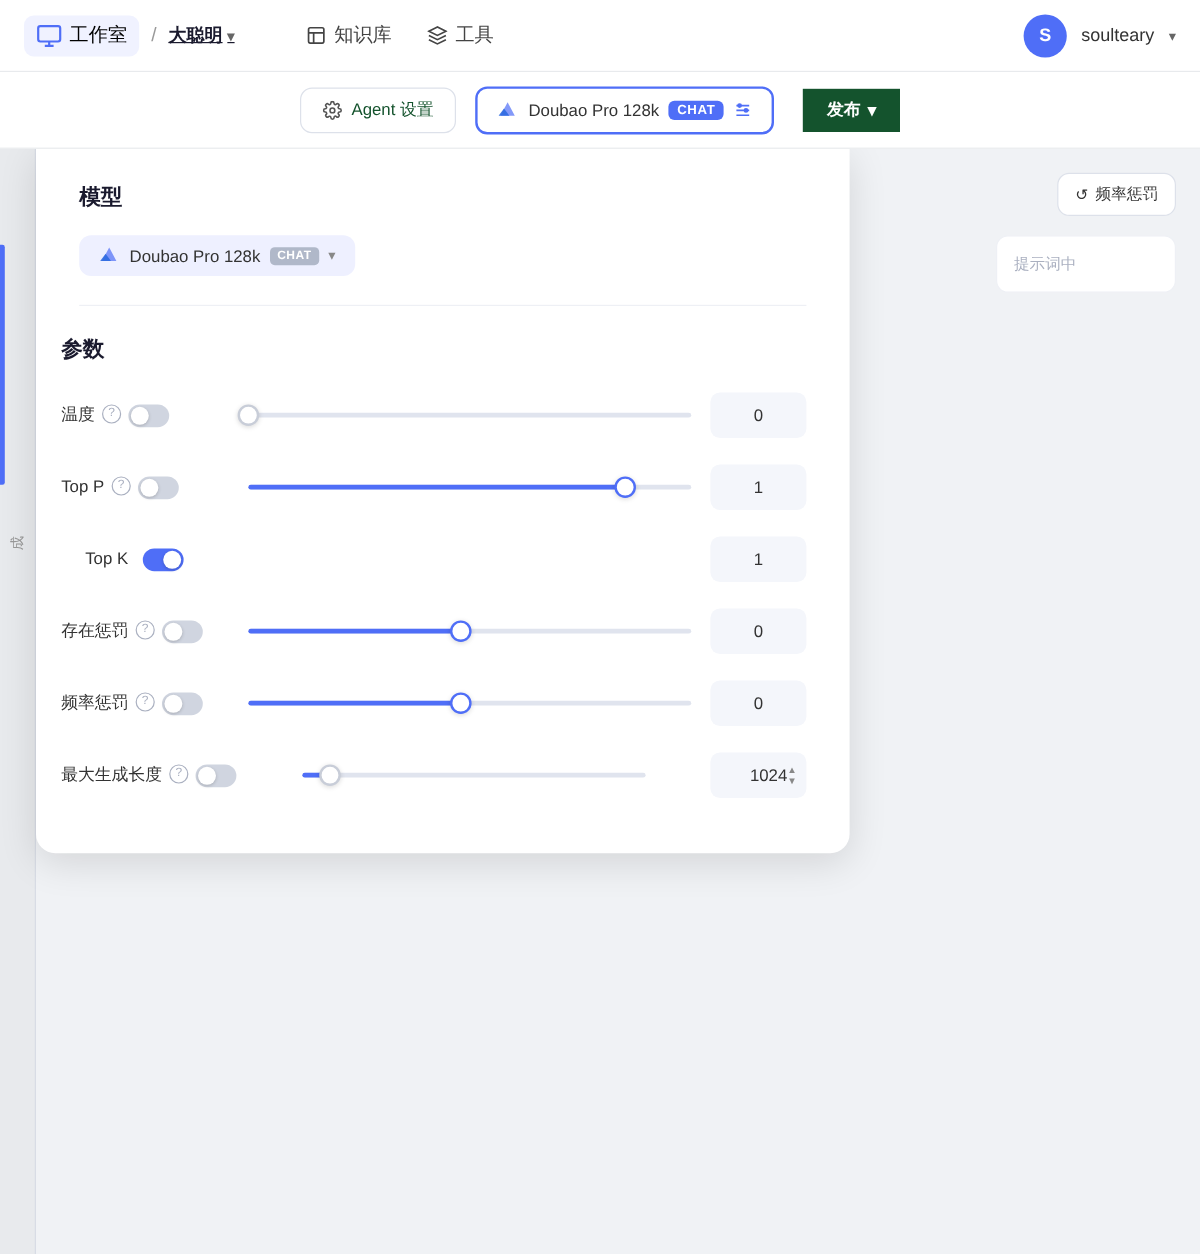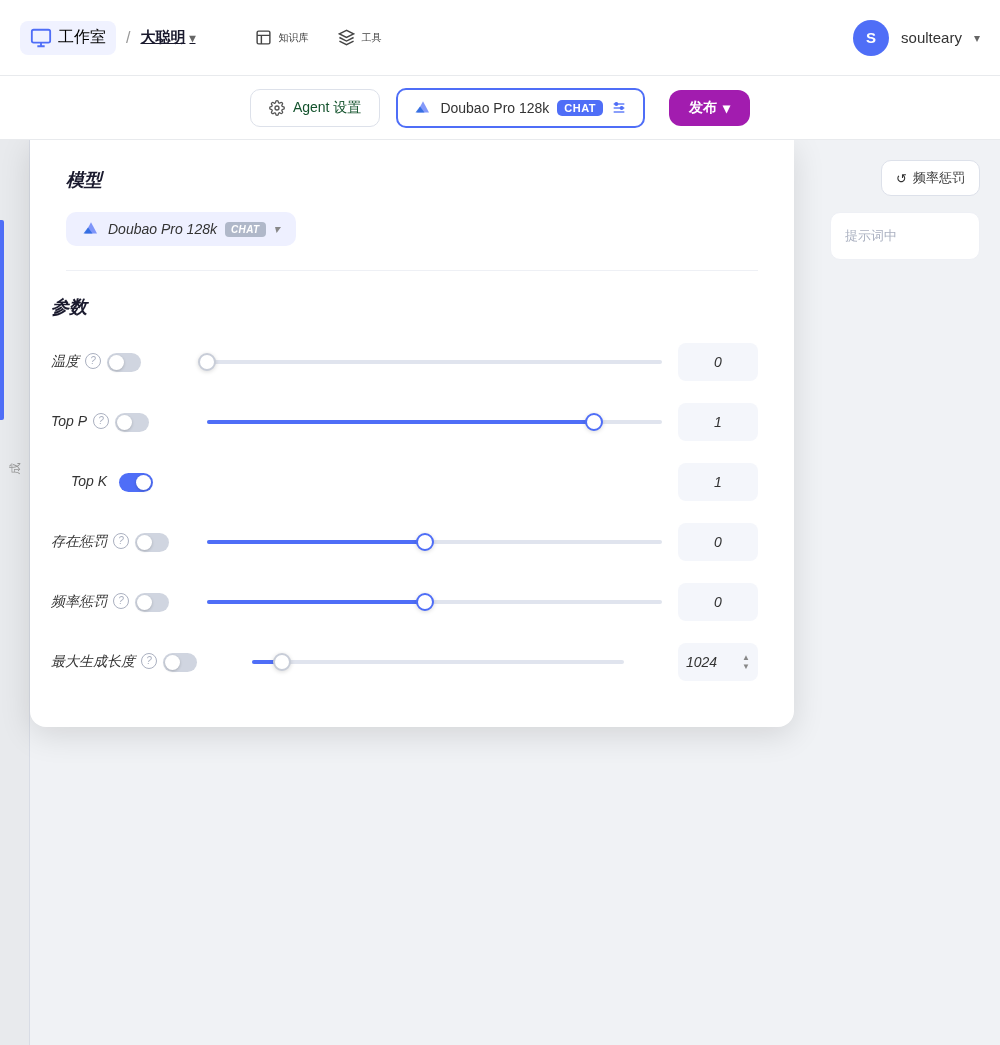--- a/index.html
+++ b/index.html
@@ -8,21 +8,21 @@
       background: #f0f2f5;
       width: 1000px;
       min-height: 1045px;
       position: relative;
       overflow: hidden;
     }
 
     
     .top-nav {
       background: #fff;
-      height: 76px;
+      height: 60px;
       display: flex;
       align-items: center;
       padding: 0 20px;
       border-bottom: 1px solid #e8eaed;
       position: relative;
       z-index: 10;
     }
     .nav-left {
       display: flex;
       align-items: center;
@@ -60,21 +60,21 @@
     .nav-center {
       display: flex;
       align-items: center;
       gap: 30px;
       margin-left: 60px;
     }
     .nav-center-item {
       display: flex;
       align-items: center;
       gap: 6px;
-      font-size: 10px;
+      font-size: 16px;
       color: #444;
       cursor: pointer;
     }
     .nav-right {
       margin-left: auto;
       display: flex;
       align-items: center;
       gap: 12px;
     }
     .user-avatar {
@@ -142,23 +142,23 @@
       font-weight: 700;
       padding: 2px 7px;
       border-radius: 5px;
       letter-spacing: 0.5px;
     }
     .publish-btn {
       display: flex;
       align-items: center;
       gap: 6px;
       padding: 9px 20px;
-      background: #a21caf;
+      background: #14532d;
       color: #fff;
-      border-radius: 12px;
+      border-radius: 0;
       font-size: 14px;
       font-weight: 600;
       cursor: pointer;
       border: none;
       margin-left: 8px;
     }
 
     
     .main-content {
       display: flex;
@@ -182,27 +182,26 @@
       height: 200px;
       background: #4f6ef7;
       border-radius: 0 2px 2px 0;
     }
 
     
     .dropdown-panel {
       position: absolute;
       left: 30px;
       top: 0;
-      width: 764px;
+      width: 678px;
       background: #fff;
       border-radius: 0 0 16px 16px;
       box-shadow: 0 8px 32px rgba(0,0,0,0.12);
       padding: 0 0 0 0;
       z-index: 5;
-      font-style: italic;
     }
 
     
     .panel-section {
       padding: 28px 36px 24px 36px;
     }
     .panel-section-title {
       font-size: 18px;
       font-weight: 700;
       color: #1a1a2e;
@@ -359,21 +358,21 @@
       font-weight: 500;
     }
     .param-value-spin {
       width: 80px;
       height: 38px;
       background: #f4f6fb;
       border: none;
       border-radius: 8px;
       display: flex;
       align-items: center;
-      justify-content: space-between;
+      justify-content: flex-end;
       padding: 0 8px;
       font-size: 14px;
       color: #333;
       font-weight: 500;
       margin-left: 38px;
     }
     .spin-arrows {
       display: flex;
       flex-direction: column;
       gap: 1px;

